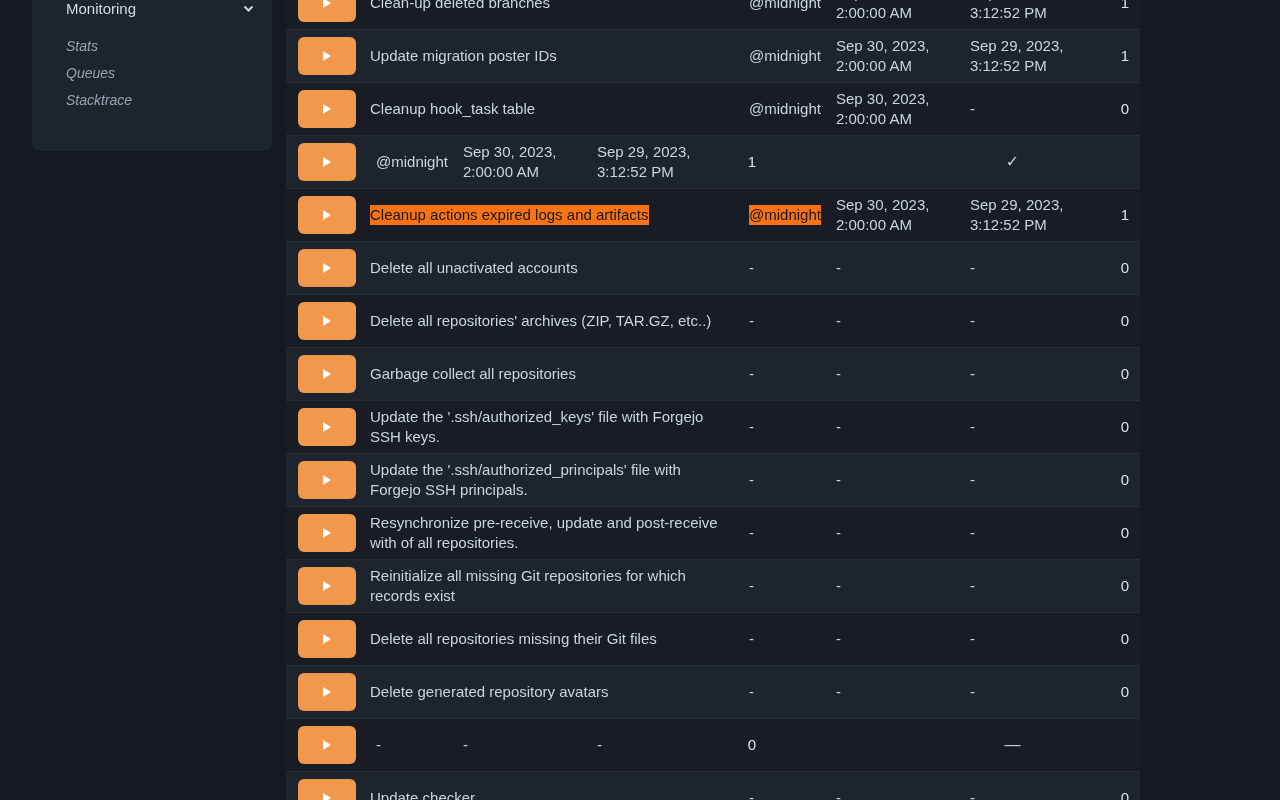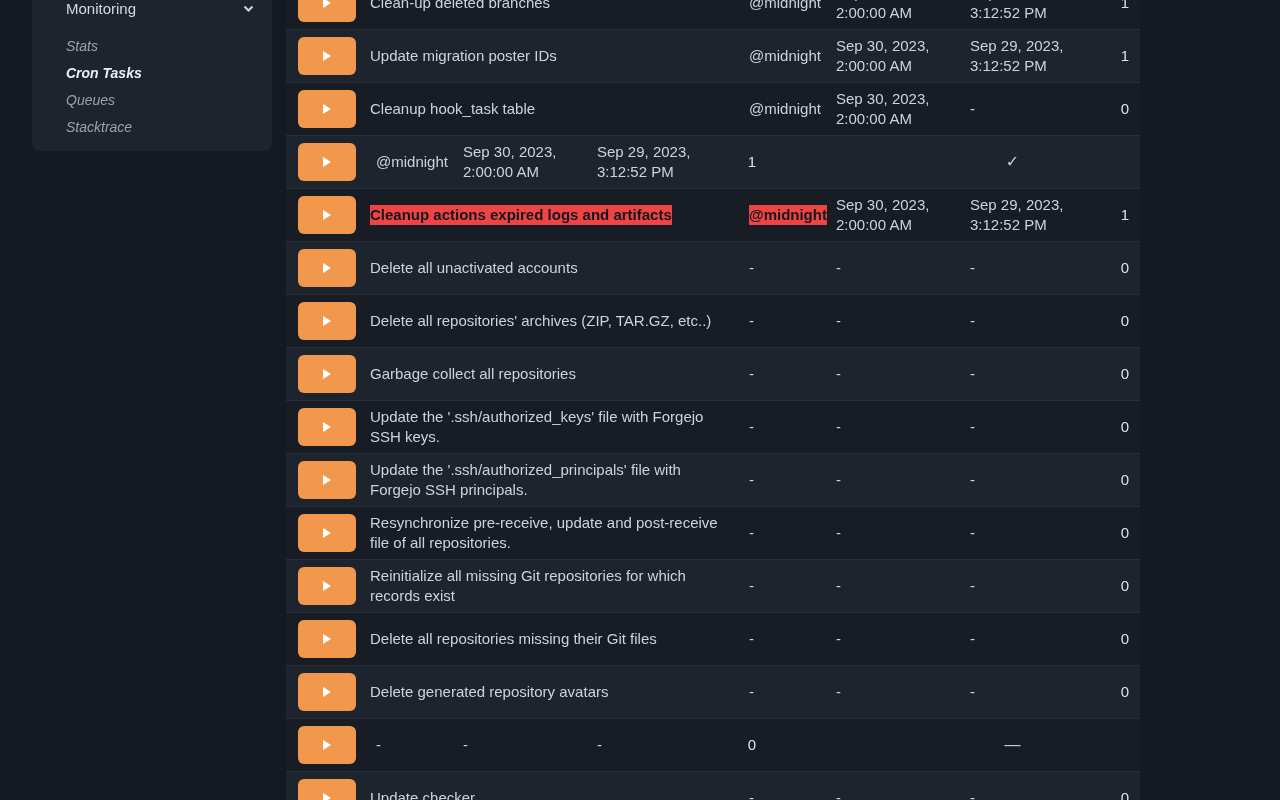--- a/index.html
+++ b/index.html
@@ -55,42 +55,39 @@
 
   .run-btn {
     width:58px; height:38px; background:#f1984c; border:none; border-radius:6px;
     display:flex; align-items:center; justify-content:center; cursor:pointer;
   }
   .play {
     width:0; height:0; border-style:solid;
     border-width:5px 0 5px 8px;
     border-color:transparent transparent transparent #ffffff;
   }
-  .hl { background:#ef4444; color:#14181f;font-weight:bold; }
+  .hl { background:#f97316; color:#14181f; }
 </style>
 </head>
 <body>
 
 <div id="screen">
 
   <aside class="sidebar-panel">
     <div class="menu-header">
       <span class="menu-header-label">Monitoring</span>
       <svg class="chev" viewBox="0 0 15 15">
         <path d="M3.5 5.5 L7.5 9.5 L11.5 5.5"></path>
       </svg>
     </div>
     <nav class="menu-items">
   <div class="menu-item">
     <span class="menu-item-label">Stats</span>
   </div>
 
-  <div class="menu-item active">
-    <span class="menu-item-label">Cron Tasks</span>
-  </div>
 
   <div class="menu-item">
     <span class="menu-item-label">Queues</span>
   </div>
 
   <div class="menu-item">
     <span class="menu-item-label">Stacktrace</span>
   </div>
 </nav>
   </aside>
@@ -362,21 +359,21 @@
     </div>
   </div>
 
   <div class="row">
     <div class="cell c-btn">
       <button class="run-btn">
         <span class="play"></span>
       </button>
     </div>
     <div class="cell c-name">
-      <span class="t name-t">Resynchronize pre-receive, update and post-receive file of all repositories.</span>
+      <span class="t name-t">Resynchronize pre-receive, update and post-receive with of all repositories.</span>
     </div>
     <div class="cell c-sched">
       <span class="t sched-t">-</span>
     </div>
     <div class="cell c-next">
       <span class="t">-</span>
     </div>
     <div class="cell c-prev">
       <span class="t">-</span>
     </div>

